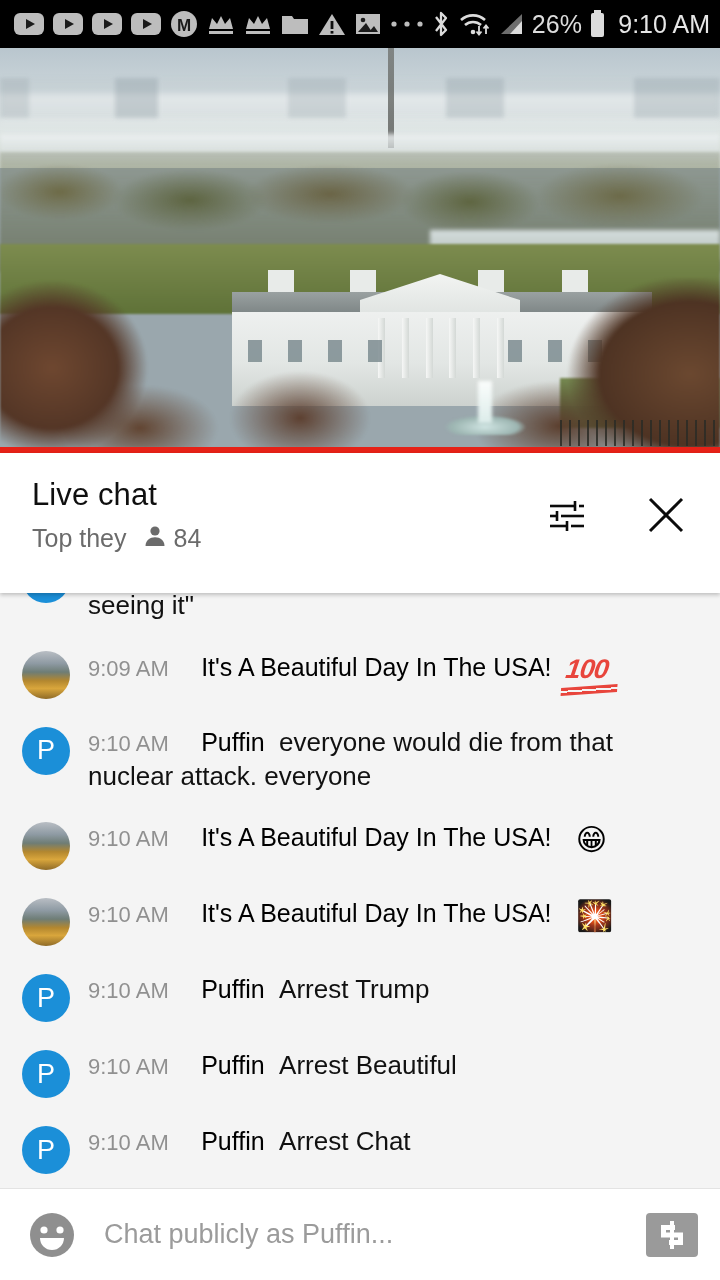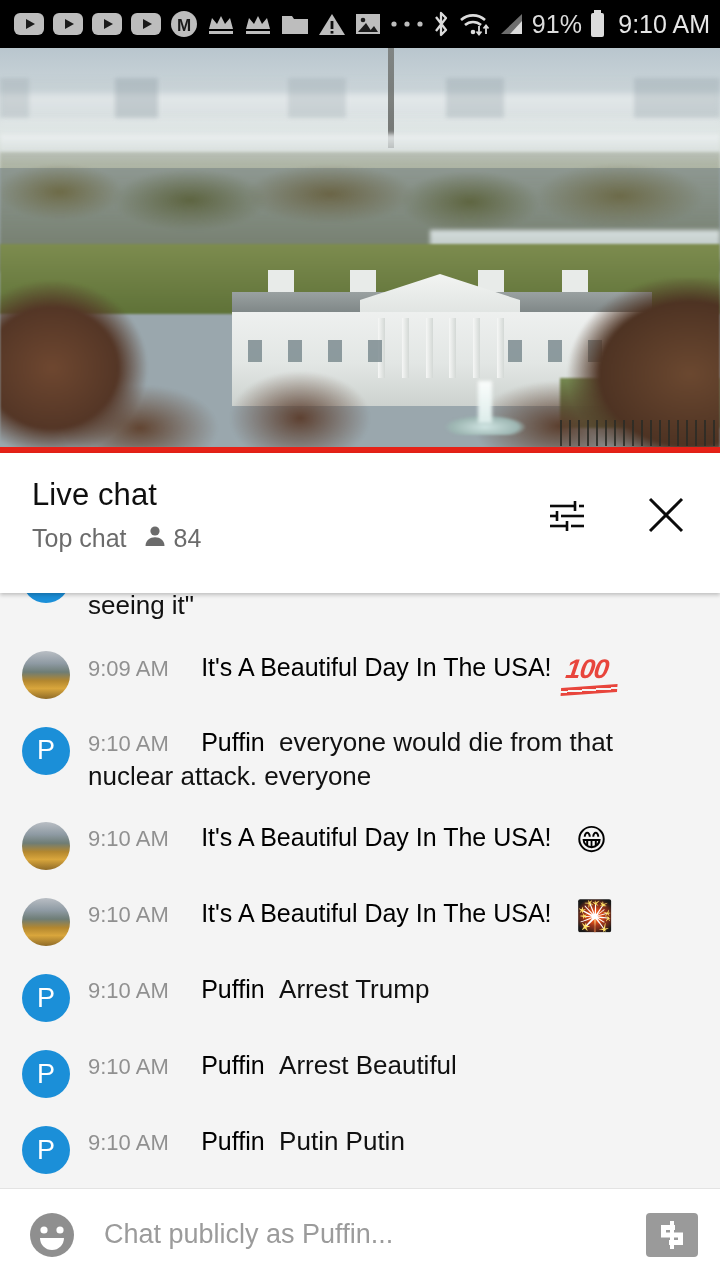--- a/index.html
+++ b/index.html
@@ -287,21 +287,21 @@
           <path d="M21,16 L21,24 M18.5,21.5 L21,24.5 L23.5,21.5" stroke="#dcdcdc" stroke-width="1.8" fill="none"></path>
           <path d="M28,24 L28,16 M25.5,18.5 L28,15.5 L30.5,18.5" stroke="#dcdcdc" stroke-width="1.8" fill="none"></path>
         </svg>
       </span>
       <span class="sb-icon">
         <svg width="26" height="26" viewBox="0 0 26 26">
             <polygon points="2,23 23,23 23,3" fill="#6d6d6d"></polygon>
             <polygon points="11,23 23,23 23,10" fill="#dcdcdc"></polygon>
           </svg>
       </span>
-      <span class="sb-text">91%</span>
+      <span class="sb-text">26%</span>
       <span class="sb-icon">
         <svg width="17" height="28" viewBox="0 0 17 28">
             <rect x="5" y="0" width="7" height="3" fill="#dcdcdc"></rect>
             <rect x="2" y="3" width="13" height="24" rx="2" fill="#dcdcdc"></rect>
           </svg>
       </span>
       <span class="sb-time">9:10 AM</span>
     </div>
   </div>
 
@@ -346,21 +346,21 @@
     <div class="v-trees-near"></div>
     <div class="v-fountain"></div>
     <div class="v-fence"></div>
   </div>
   <div class="progressbar"></div>
 
   <div class="chat-header">
     <div class="ch-titles">
       <div class="ch-title">Live chat</div>
       <div class="ch-sub">
-        <span class="ch-topchat">Top chat</span>
+        <span class="ch-topchat">Top they</span>
         <span class="ch-viewers">
           <span>
             <svg width="24" height="24" viewBox="0 0 24 24">
                 <circle cx="12" cy="7" r="4.6" fill="#6b6b6b"></circle>
                 <path d="M2.5,22 C2.5,16.2 7,13.2 12,13.2 C17,13.2 21.5,16.2 21.5,22 Z" fill="#6b6b6b"></path>
               </svg>
           </span>
           <span>84</span>
         </span>
       </div>
@@ -451,21 +451,21 @@
         <span class="m-author">Puffin</span>
         <span class="m-text">Arrest Beautiful</span>
       </div>
     </div>
 
     <div class="msg">
       <div class="avatar p">P</div>
       <div class="msg-body">
         <span class="m-time">9:10 AM</span>
         <span class="m-author">Puffin</span>
-        <span class="m-text">Putin Putin</span>
+        <span class="m-text">Arrest Chat</span>
       </div>
     </div>
 
   </div>
 
   <div class="composer">
     <span class="smiley">
       <svg width="52" height="52" viewBox="0 0 52 52">
         <circle cx="26" cy="26" r="22" fill="#8f8f8f"></circle>
         <circle cx="18" cy="21" r="3.6" fill="#fff"></circle>

